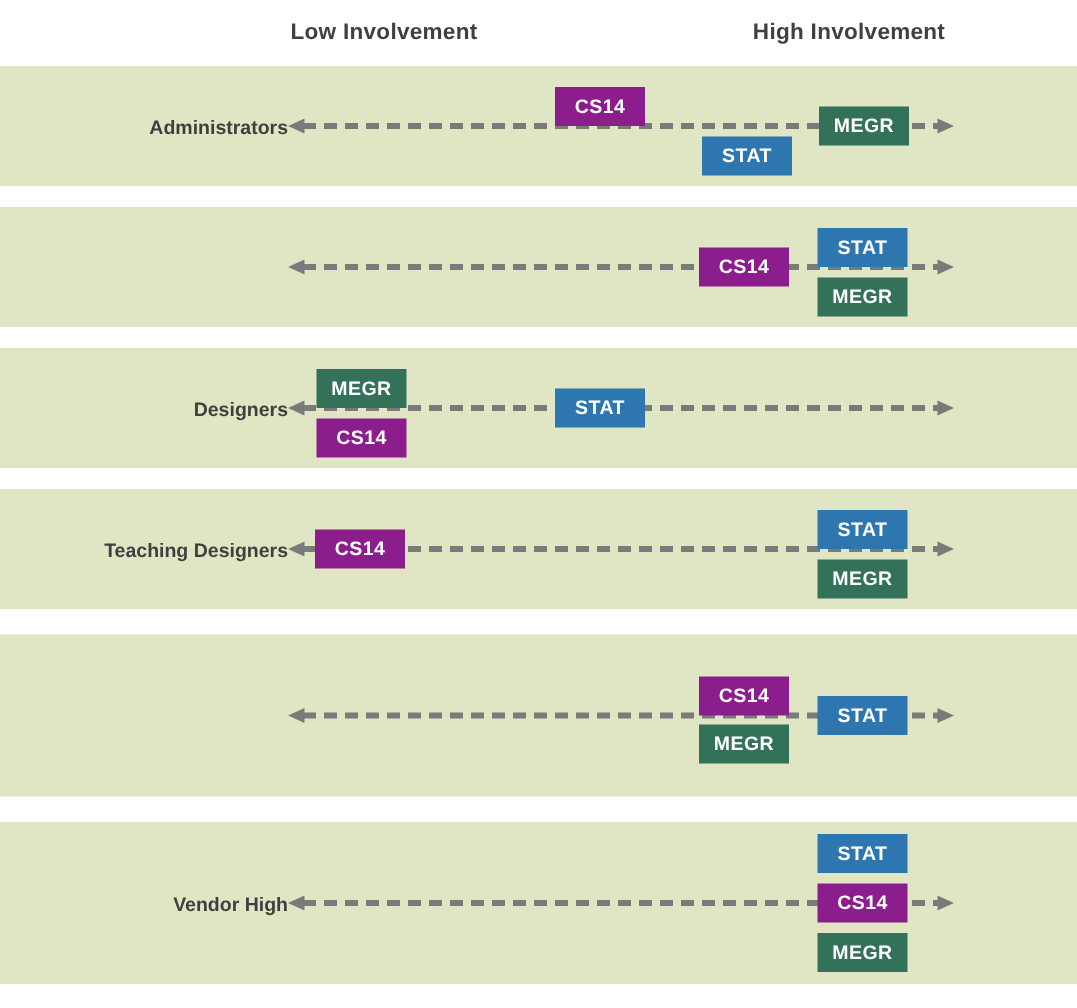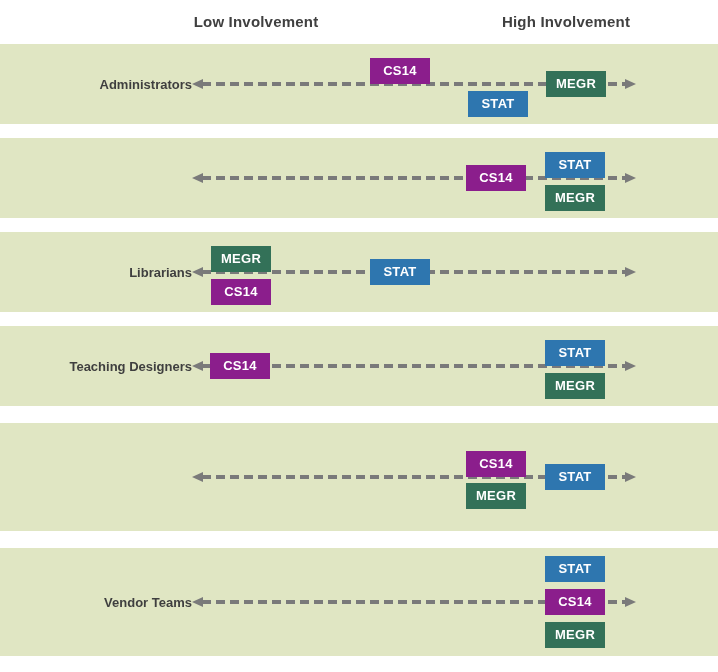--- a/index.html
+++ b/index.html
@@ -139,21 +139,21 @@
           <span class="head left"></span>
           <span class="dash-line"></span>
           <span class="head right"></span>
         </div>
         <div class="marker slot-above" style="left: 545px; background: rgb(46, 118, 175);">STAT</div>
         <div class="marker slot-on" style="left: 466px; background: rgb(139, 30, 140);">CS14</div>
         <div class="marker slot-below" style="left: 545px; background: rgb(51, 113, 88);">MEGR</div>
       </div>
       <div class="band" style="margin-bottom: 14px;">
         <div class="row-label">
-          <span>Librarians</span>
+          <span>Designers</span>
         </div>
         <div class="arrow">
           <span class="head left"></span>
           <span class="dash-line"></span>
           <span class="head right"></span>
         </div>
         <div class="marker slot-above" style="left: 211px; background: rgb(51, 113, 88);">MEGR</div>
         <div class="marker slot-on" style="left: 370px; background: rgb(46, 118, 175);">STAT</div>
         <div class="marker slot-below" style="left: 211px; background: rgb(139, 30, 140);">CS14</div>
       </div>
@@ -175,21 +175,21 @@
           <span class="head left"></span>
           <span class="dash-line"></span>
           <span class="head right"></span>
         </div>
         <div class="marker slot-above" style="left: 466px; background: rgb(139, 30, 140);">CS14</div>
         <div class="marker slot-on" style="left: 545px; background: rgb(46, 118, 175);">STAT</div>
         <div class="marker slot-below" style="left: 466px; background: rgb(51, 113, 88);">MEGR</div>
       </div>
       <div class="band tall stacked" style="margin-bottom: 0px;">
         <div class="row-label">
-          <span>Vendor Teams</span>
+          <span>Vendor High</span>
         </div>
         <div class="arrow">
           <span class="head left"></span>
           <span class="dash-line"></span>
           <span class="head right"></span>
         </div>
         <div class="marker slot-above" style="left: 545px; background: rgb(46, 118, 175);">STAT</div>
         <div class="marker slot-on" style="left: 545px; background: rgb(139, 30, 140);">CS14</div>
         <div class="marker slot-below" style="left: 545px; background: rgb(51, 113, 88);">MEGR</div>
       </div>

